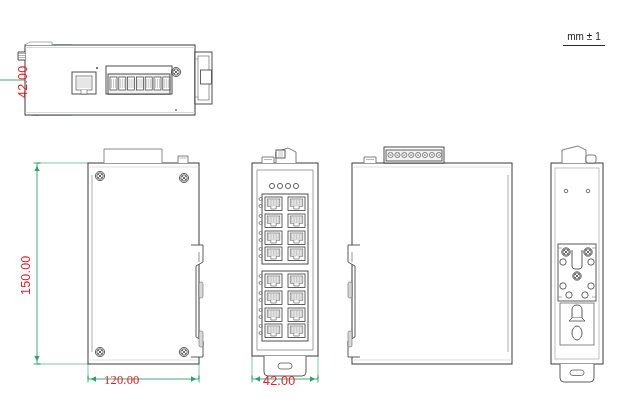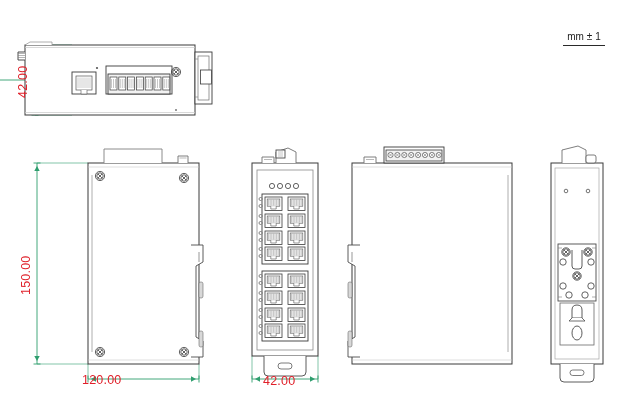--- a/index.html
+++ b/index.html
@@ -60,21 +60,21 @@
     font-family: "Liberation Sans", sans-serif;
     white-space: nowrap;
     letter-spacing: 0.2px;
   }
   .dim-vert {
     transform-origin: 0 0;
     transform: rotate(-90deg);
   }
   .label-42-top   { left: 16px;  top: 98px; }
   .label-150      { left: 19px;  top: 295px; }
-  .label-120      { left: 82px;  top: 373px; }
+  .label-120      { left: 104px;  top: 373px; font-family: Liberation Serif, serif; }
   .label-42-front { left: 263px; top: 374px; }
 </style>
 </head>
 <body>
 
 <div id="drawing-root">
 
   <svg class="dwg" viewBox="0 0 619 402">
     <defs>
       <marker id="arrL" markerWidth="7" markerHeight="6" refX="6.5" refY="3" orient="auto">

